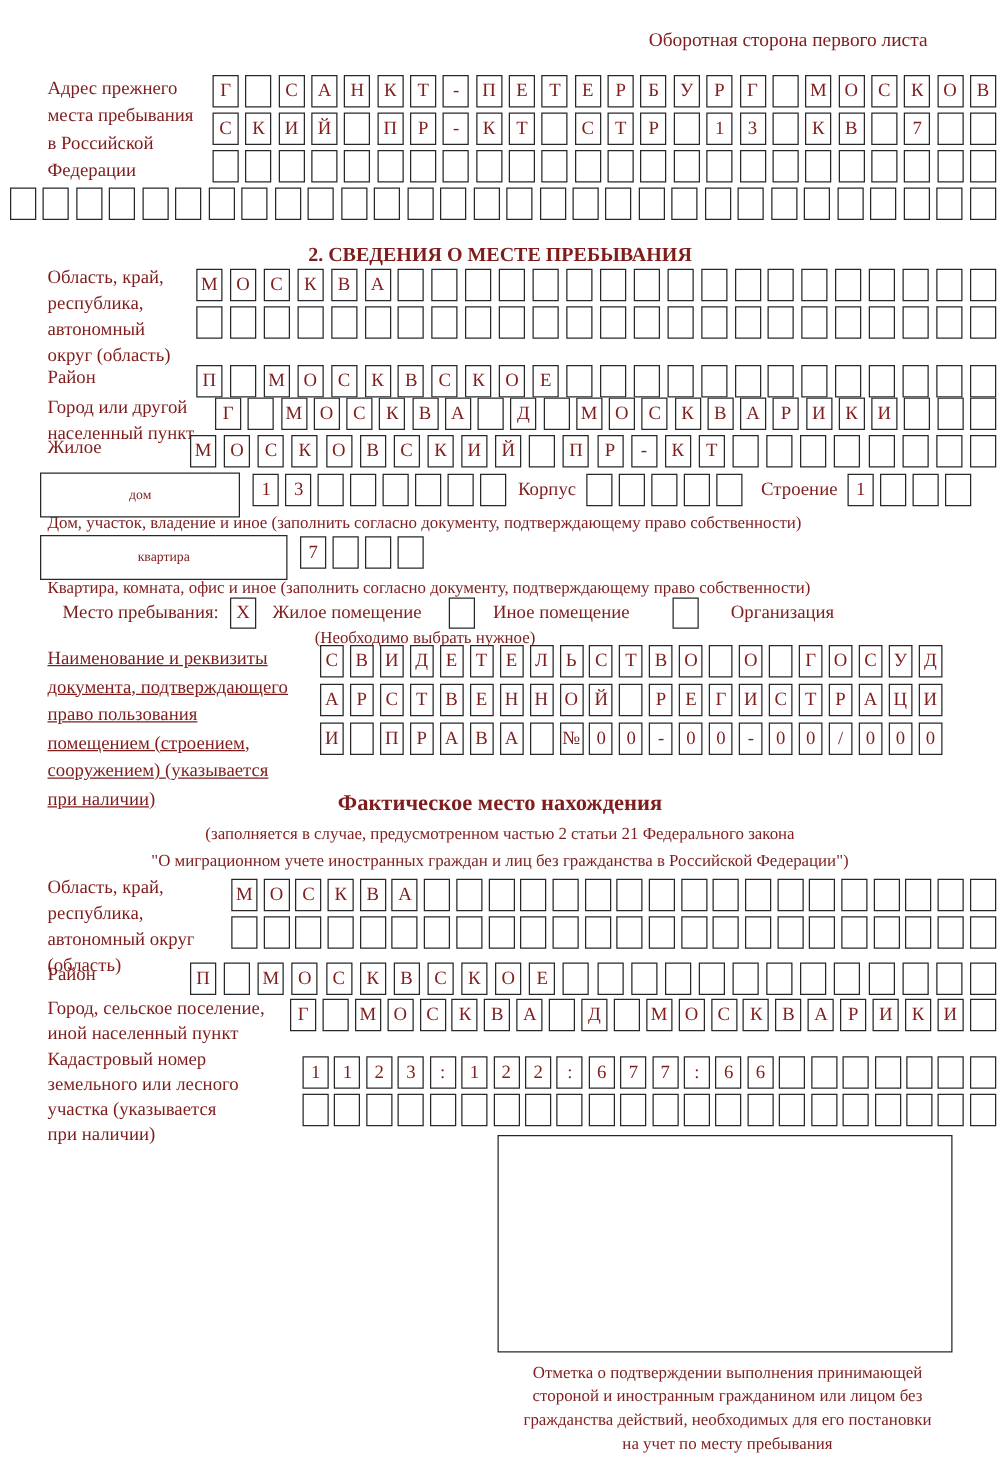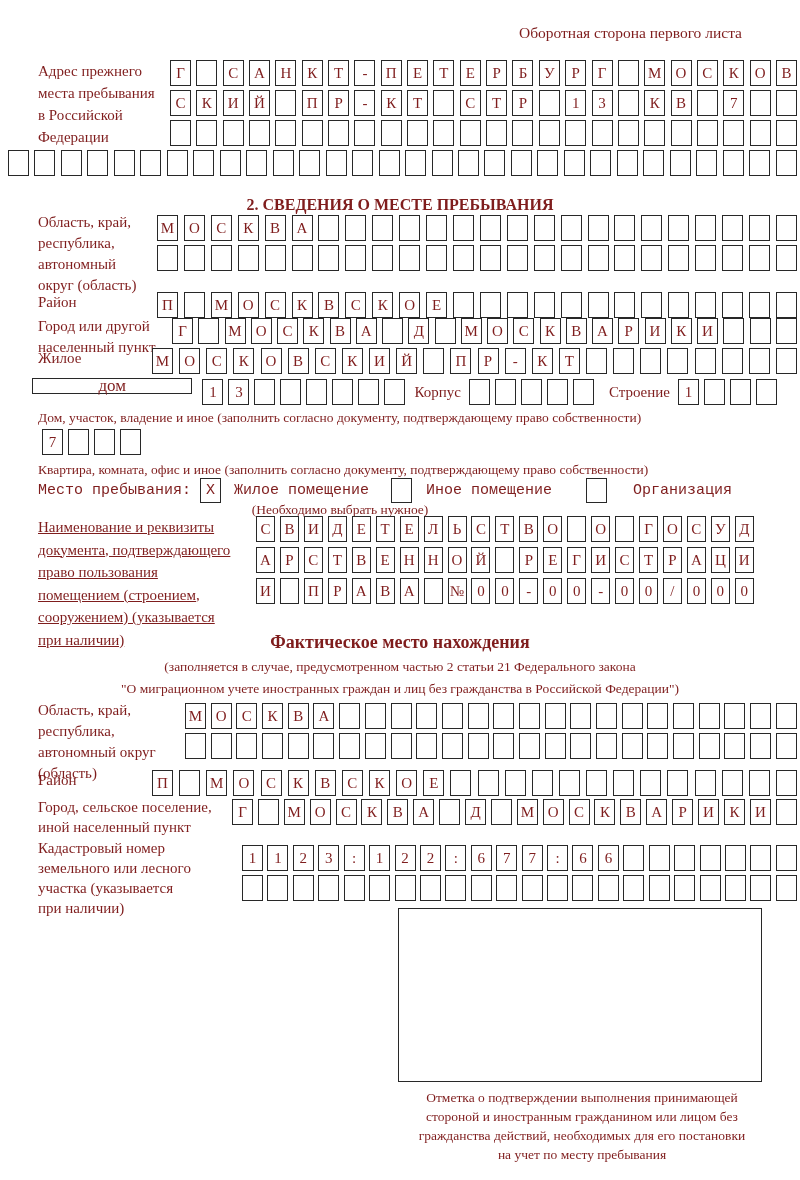--- a/index.html
+++ b/index.html
@@ -27,23 +27,23 @@
     font-size: 15px; line-height: 1;
     background: #fff;
   }
   .crow.narrow .cell { flex: 0 0 19px; }
   .crow.gap { justify-content: flex-start; }
   .crow.gap .cell { margin-right: 5px; }
   .note { font-size: 13.5px; }
   .center { text-align: center; }
   .sec-title { font-size: 16px; font-weight: bold; text-align: center; }
   .lblbox {
-    border: 1.8px solid #282828; height: 16px;
+    border: 1.8px solid #282828; height: 36px;
     display: inline-flex; align-items: center; justify-content: center;
-    font-size: 17px; background: #fff;
+    font-size: 11px; background: #fff;
   }
   .inlinelbl { font-size: 15px; line-height: 28px; }
   .cb {
     width: 21px; height: 25px; border: 1.8px solid #282828;
     display: inline-flex; align-items: center; justify-content: center;
     font-size: 15px; background: #fff;
   }
   .stay { display: flex; align-items: center; font-size: 15px; }
   .stampbox { border: 1.8px solid #282828; background: #fff; }
   .pre { white-space: pre-line; }
@@ -358,30 +358,31 @@
     <div class="crow gap" style="margin:1px 0 0 8px;">
         <span class="cell">1</span>
         <span class="cell"></span>
         <span class="cell"></span>
         <span class="cell"></span>
       </div>
   </div>
   <div class="abs note" style="top:410px; left:38px;">Дом, участок, владение и иное (заполнить согласно документу, подтверждающему право собственности)</div>
 
   <div class="abs" style="top:428px; left:32px; display:flex; align-items:flex-start;">
+    <div class="lblbox" style="width:198px;">квартира</div>
     <div class="crow gap" style="margin:1px 0 0 10px;">
         <span class="cell">7</span>
         <span class="cell"></span>
         <span class="cell"></span>
         <span class="cell"></span>
       </div>
   </div>
   <div class="abs note" style="top:462px; left:38px;">Квартира, комната, офис и иное (заполнить согласно документу, подтверждающему право собственности)</div>
 
-  <div class="abs stay" style="top:478px; left:38px;font-family:Liberation Mono, monospace;">
+  <div class="abs stay" style="top:478px; left:50px;">
     <span>Место пребывания:</span>
     <span class="cb" style="margin-left:9px;">X</span>
     <span style="margin-left:13px;">Жилое помещение</span>
     <span class="cb" style="margin-left:22px;"></span>
     <span style="margin-left:14px;">Иное помещение</span>
     <span class="cb" style="margin-left:34px;"></span>
     <span style="margin-left:26px;">Организация</span>
   </div>
   <div class="abs note center" style="top:502px; left:0; width:680px;">(Необходимо выбрать нужное)</div>
 

